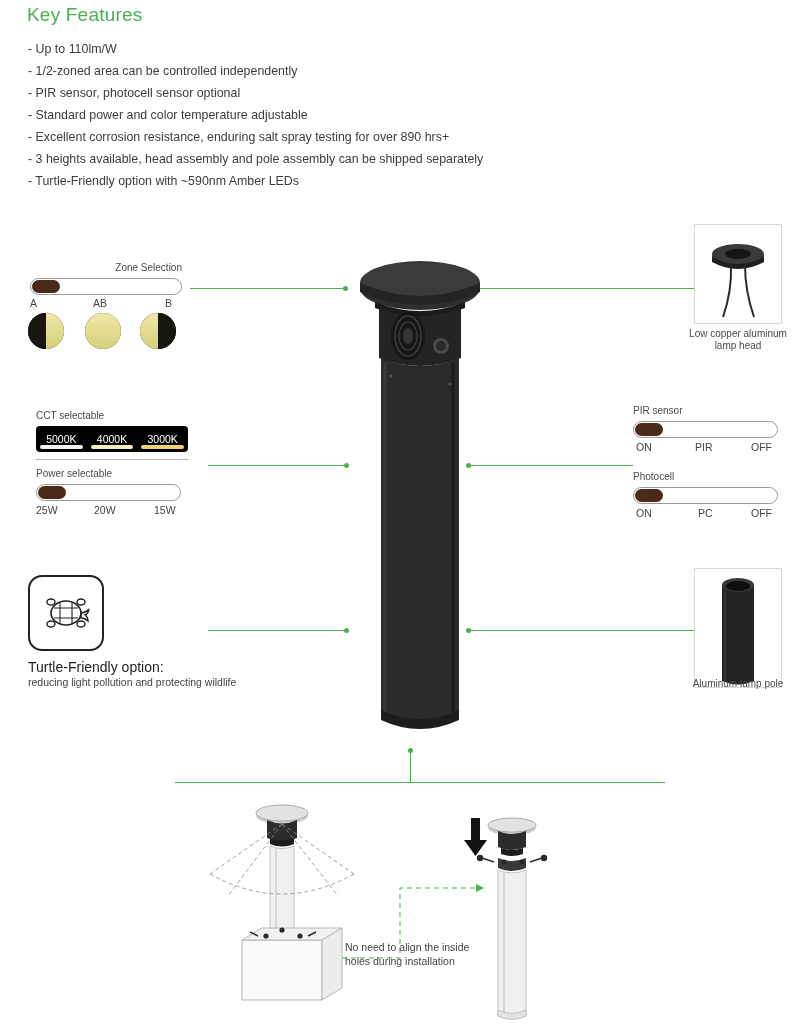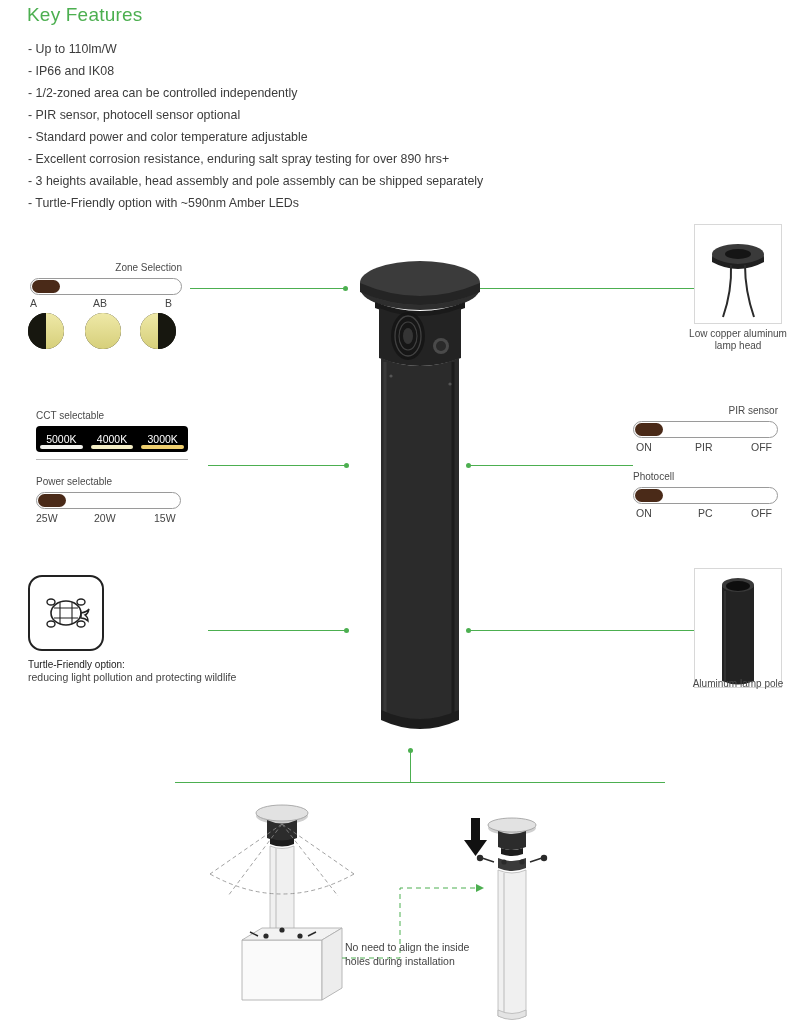--- a/index.html
+++ b/index.html
@@ -123,39 +123,39 @@
     position: absolute;
     left: 4px; right: 4px; bottom: 3px;
     height: 4px;
     border-radius: 2px;
   }
   .cct-bottomline {
     height: 1px; background: #b9b9b9; margin-top: 7px;
   }
 
   
-  #power-block { position: absolute; left: 36px; top: 468px; width: 145px; margin-top: 8px; }
+  #power-block { position: absolute; left: 36px; top: 468px; width: 145px; }
   .pw-ticks { position: relative; height: 14px; margin-top: 3px; }
   .pw-ticks span { position: absolute; font-size: 10.5px; color: #444; }
 
   
-  #pir-block { position: absolute; left: 633px; top: 405px; width: 145px; text-align: right; }
+  #pir-block { position: absolute; left: 633px; top: 405px; width: 145px; }
   #photocell-block { position: absolute; left: 633px; top: 471px; width: 145px; }
   .sensor-ticks { position: relative; height: 14px; margin-top: 3px; text-decoration: underline; }
   .sensor-ticks span { position: absolute; font-size: 10.5px; color: #444; }
 
   
   #turtle-block { position: absolute; left: 28px; top: 575px; width: 300px; }
   .turtle-box {
     width: 72px; height: 72px;
     border: 2px solid #222;
     border-radius: 14px;
     display: flex; align-items: center; justify-content: center;
   }
-  .turtle-title { font-size: 10px; color: #222; margin-top: 8px; }
+  .turtle-title { font-size: 14px; color: #222; margin-top: 8px; }
   .turtle-sub { font-size: 10.5px; color: #444; margin-top: 1px; }
 
   
   .photo-card {
     position: absolute;
     border: 1px solid #d8d8d8;
     background: #fff;
     box-sizing: border-box;
   }
   #lamp-head-card { left: 694px; top: 224px; width: 88px; height: 100px; }
@@ -204,21 +204,20 @@
   }
 </style>
 </head>
 <body>
 
 <div class="page">
 
   <div class="kf-title">Key Features</div>
   <div class="kf-list">
     <div class="kf-item">- Up to 110lm/W</div>
-    <div class="kf-item">- IP66 and IK08</div>
     <div class="kf-item">- 1/2-zoned area can be controlled independently</div>
     <div class="kf-item">- PIR sensor, photocell sensor optional</div>
     <div class="kf-item">- Standard power and color temperature adjustable</div>
     <div class="kf-item">- Excellent corrosion resistance, enduring salt spray testing for over 890 hrs+</div>
     <div class="kf-item">- 3 heights available, head assembly and pole assembly can be shipped separately</div>
     <div class="kf-item">- Turtle-Friendly option with ~590nm Amber LEDs</div>
   </div>
 
   <div class="hline" style="left:190px; top:288px; width:155px;"></div>
   <div class="dot" style="left:343px; top:286px;"></div>

